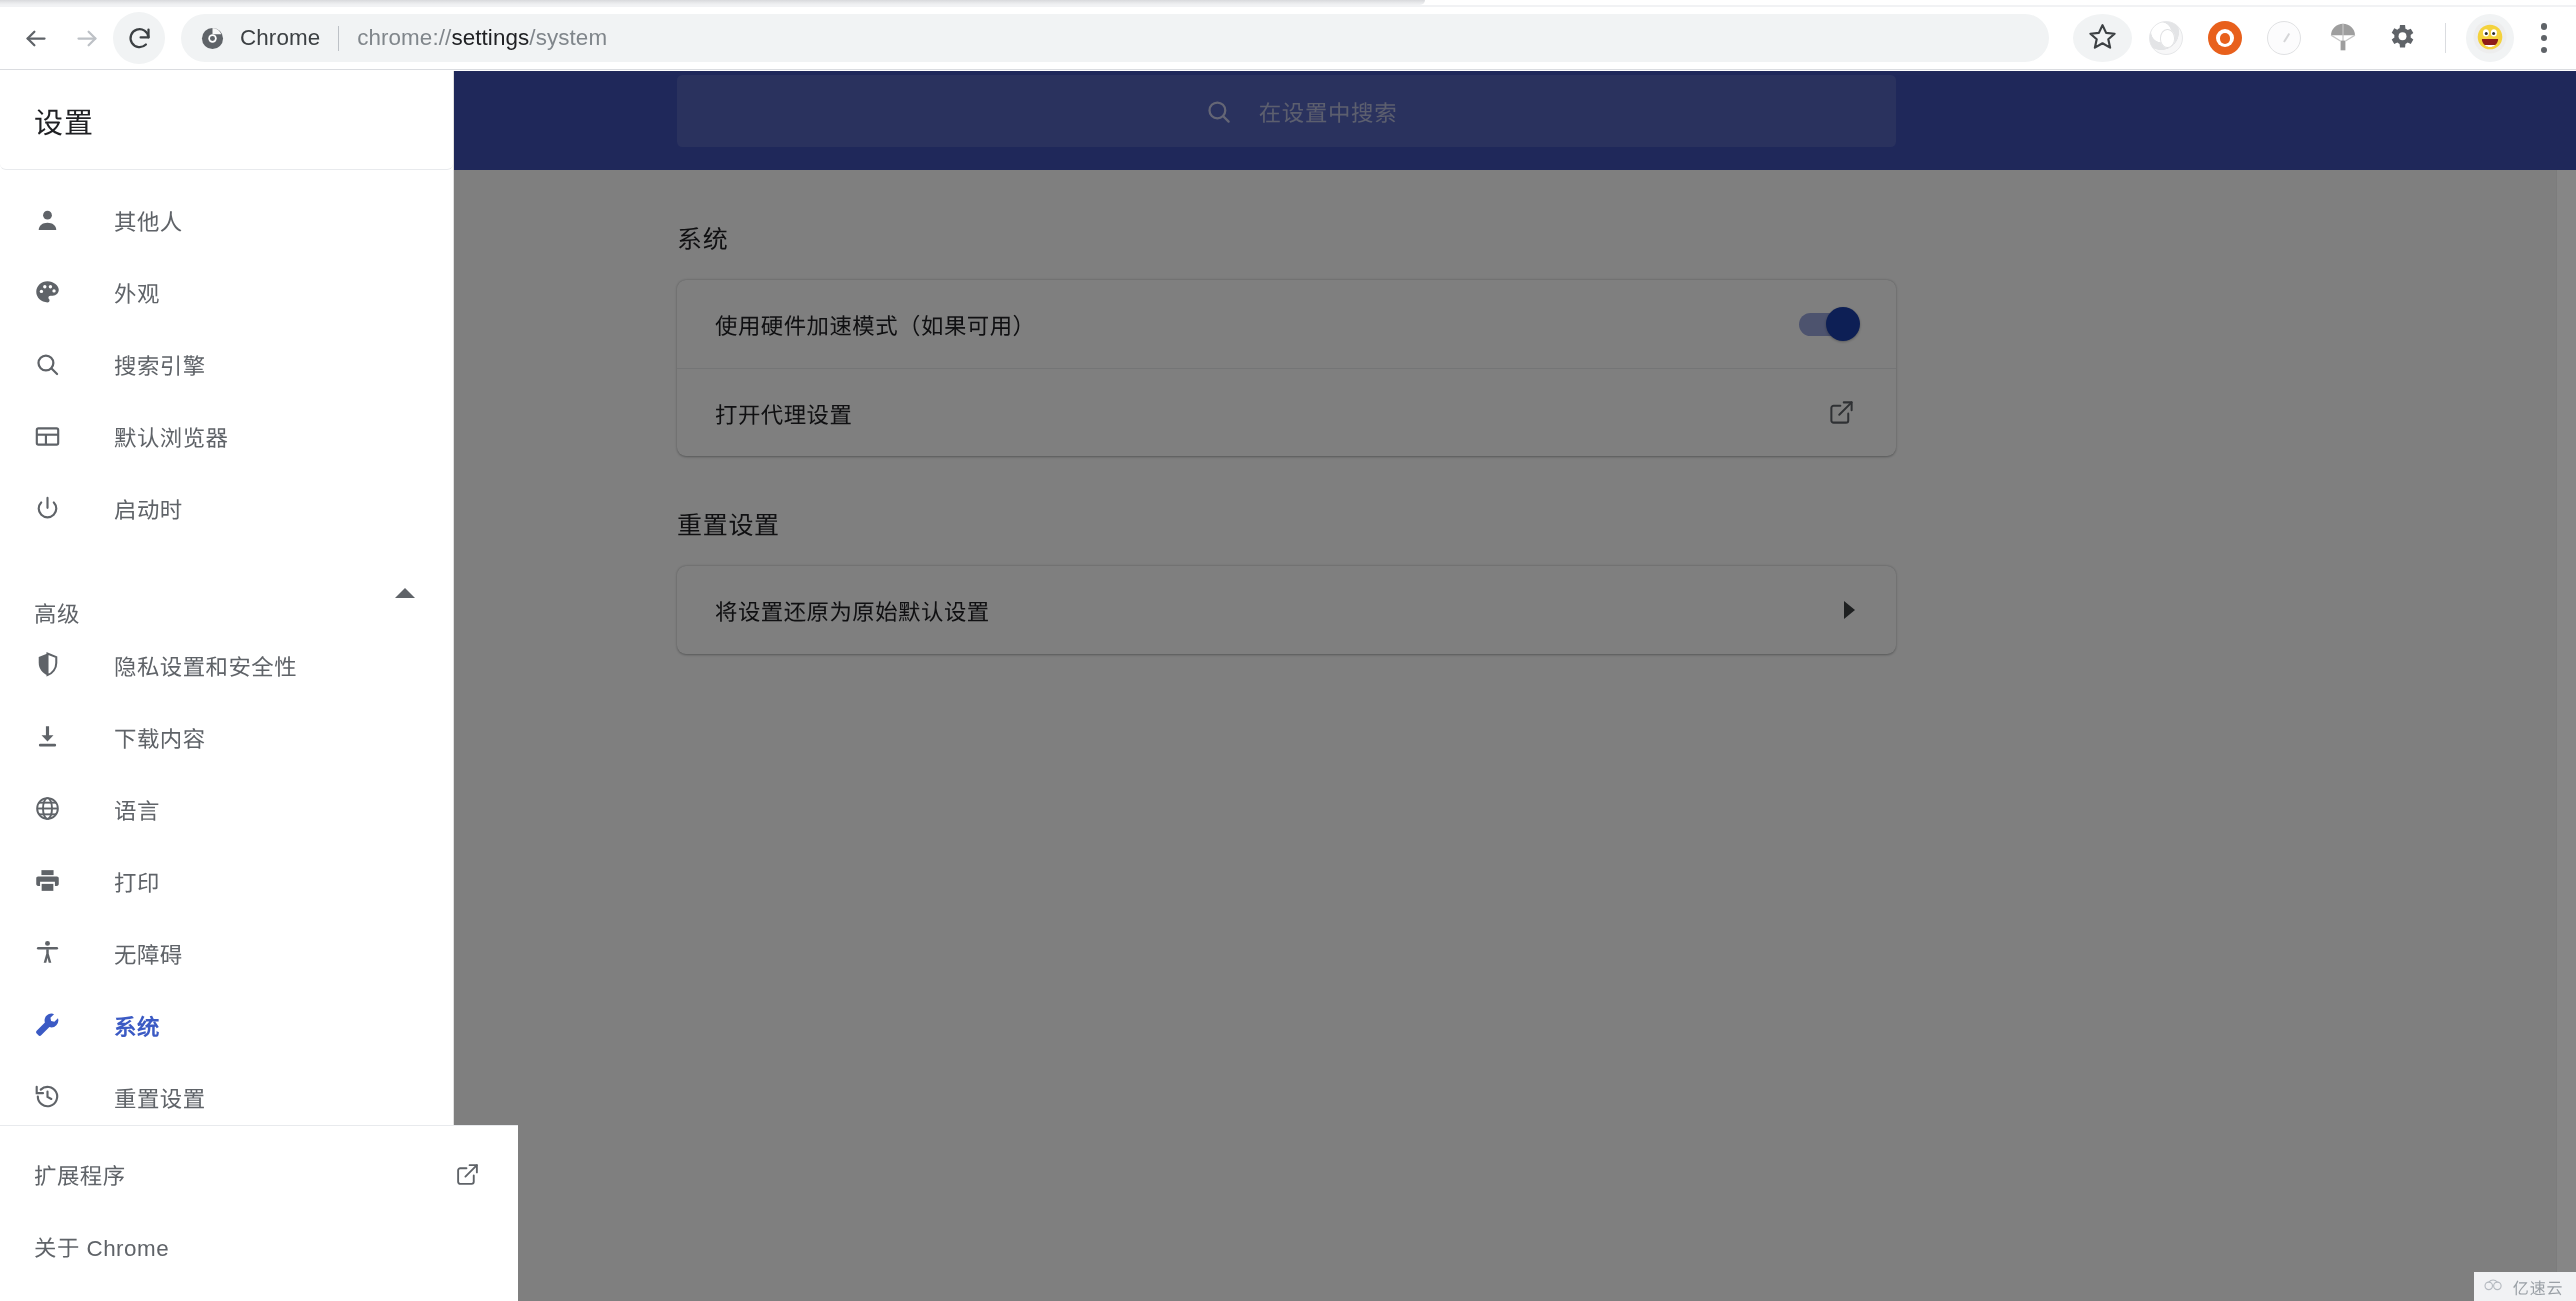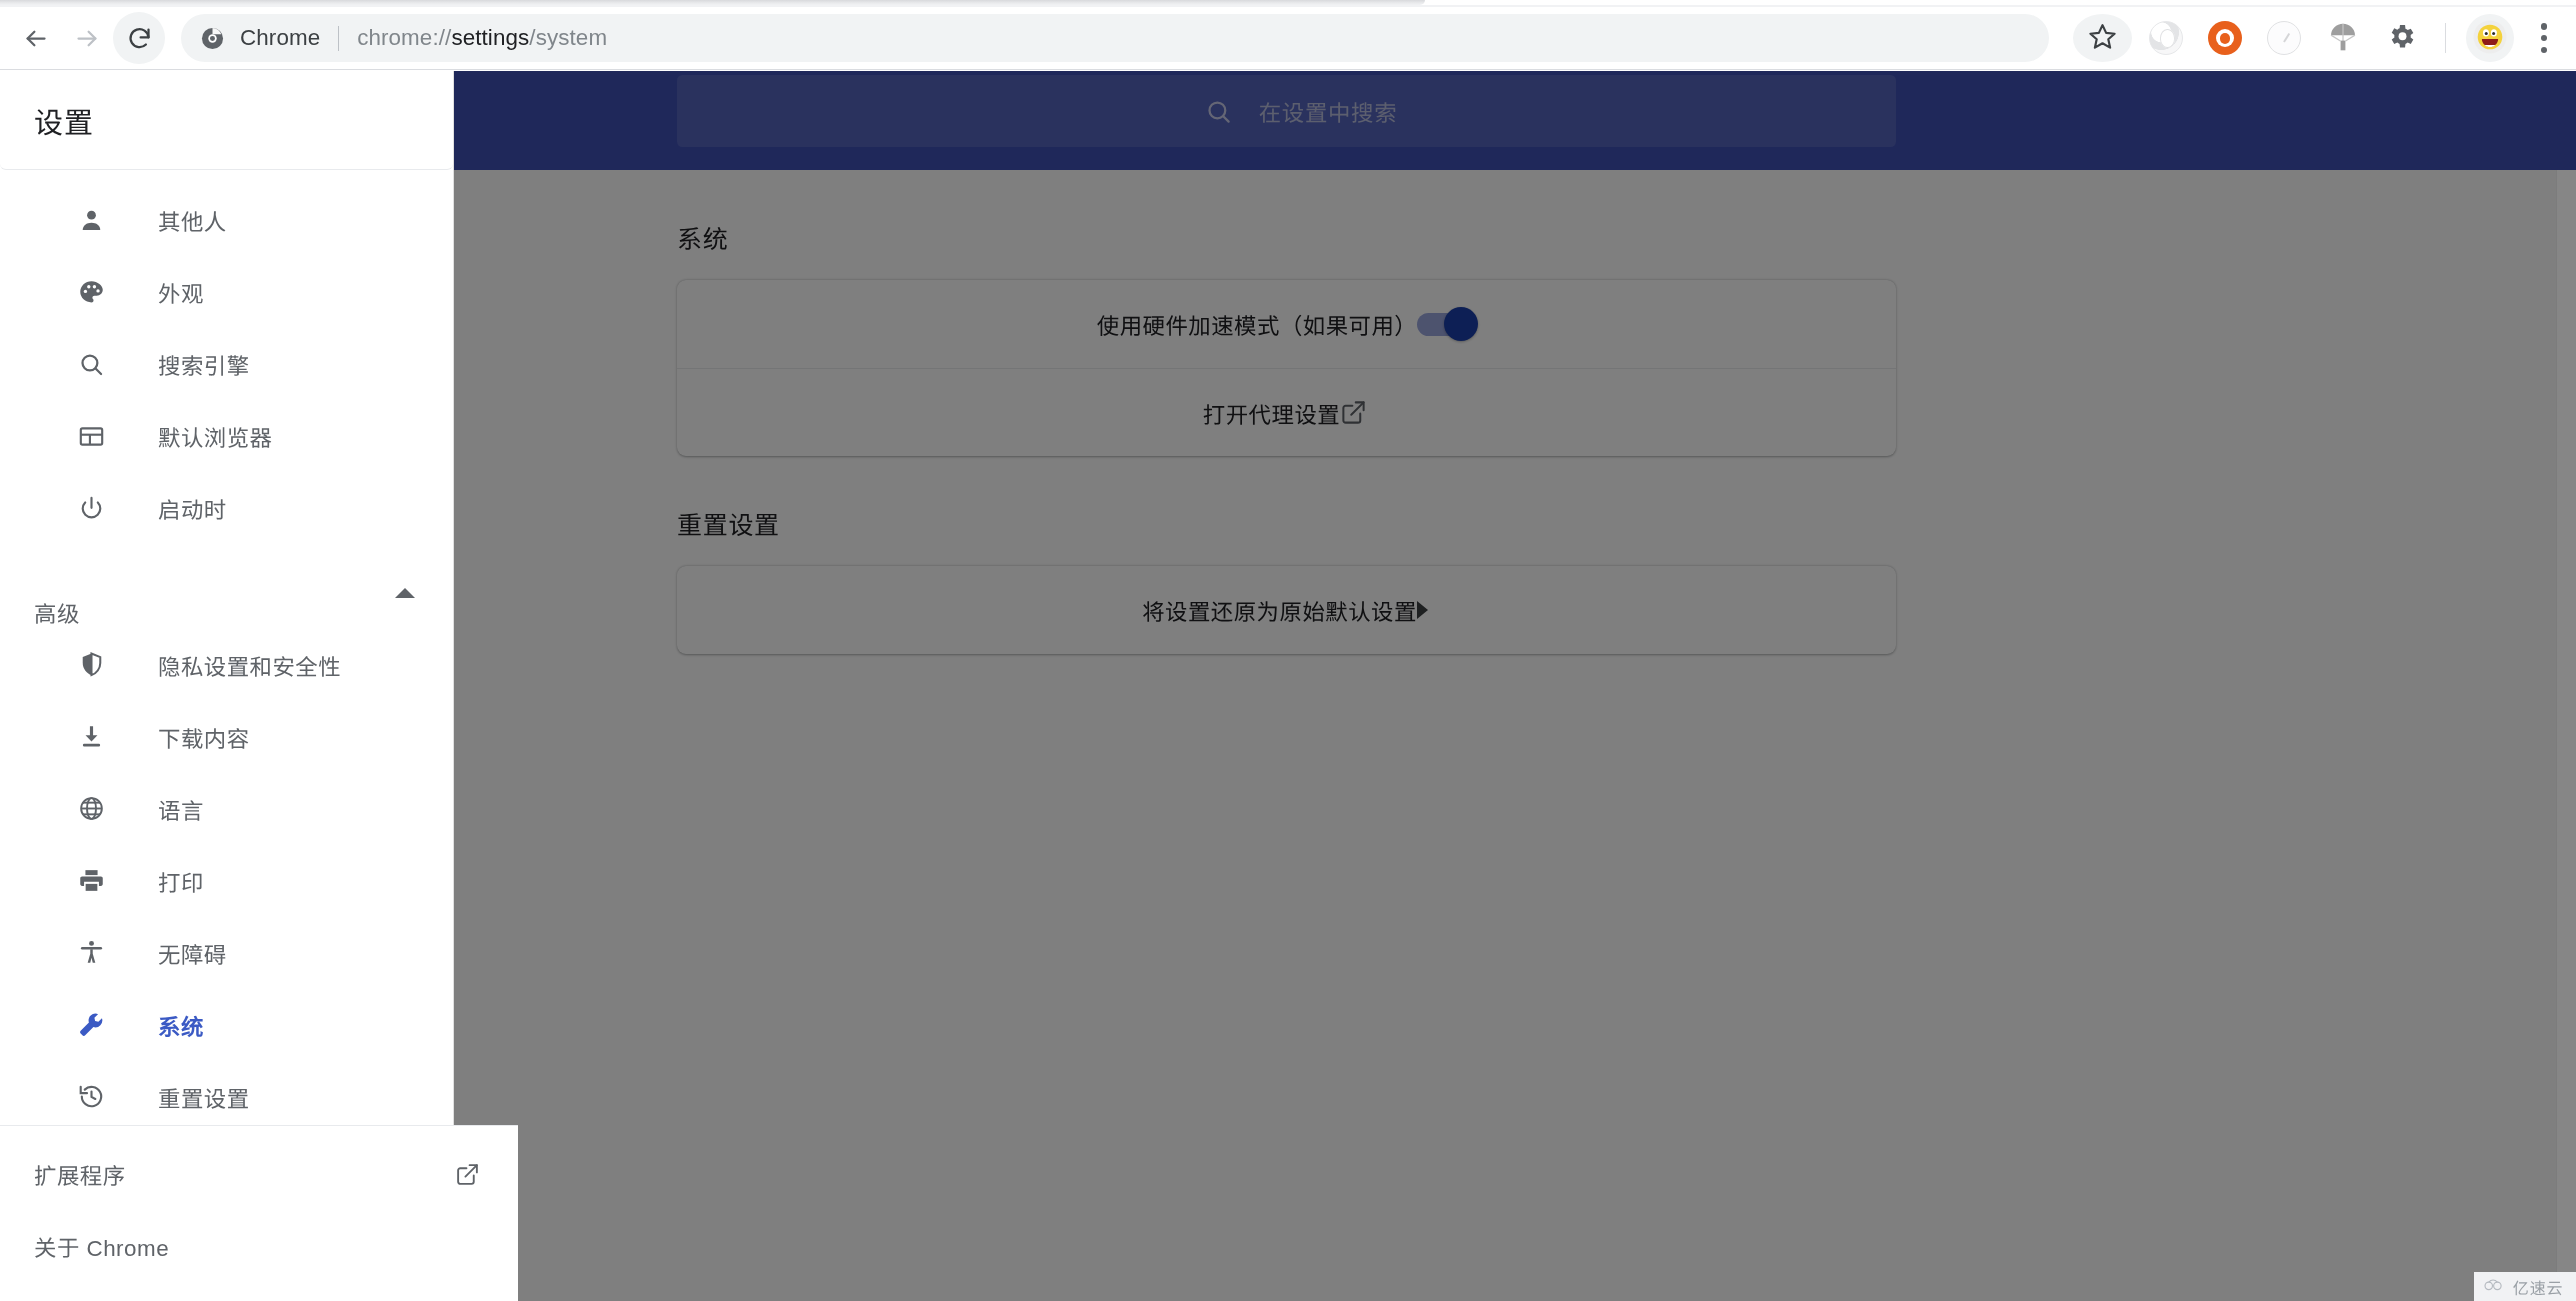--- a/index.html
+++ b/index.html
@@ -168,21 +168,20 @@
     letter-spacing: 0.9px;
     border-radius: 6px;
   }
   .nav-list { padding-top: 14.3px; }
   .nav-item {
     height: 72px;
     display: flex; align-items: center;
     padding-left: 34px;
     cursor: pointer;
     position: relative;
-    margin-left: 44px;
   }
   .nav-item .nav-icon {
     width: 39px; flex: 0 0 39px;
     display: flex; align-items: center; justify-content: flex-start;
     color: #5f6368;
   }
   .nav-item .nav-label {
     font-size: 22.4px; color: #5f6368;
     margin-left: 41px; letter-spacing: 0.5px;
     white-space: nowrap;
@@ -268,21 +267,21 @@
     letter-spacing: 0.7px;
   }
   .card {
     background: #ffffff;
     border-radius: 9px;
     box-shadow: 0 0.9px 2.7px rgba(60,64,67,.30), 0 0.9px 1.8px rgba(60,64,67,.15);
     overflow: hidden;
   }
   .card-row {
     min-height: 88px;
-    display: flex; align-items: center; justify-content: center;
+    display: flex; align-items: center; justify-content: space-between;
     padding: 0 41px 0 38px;
   }
   .card-row + .card-row { border-top: 0.9px solid #e8eaed; }
   .row-label {
     font-size: 22.4px; color: #202124; letter-spacing: 0.5px;
   }
 
   .toggle {
     width: 56px; height: 23px;
     border-radius: 11.7px;

